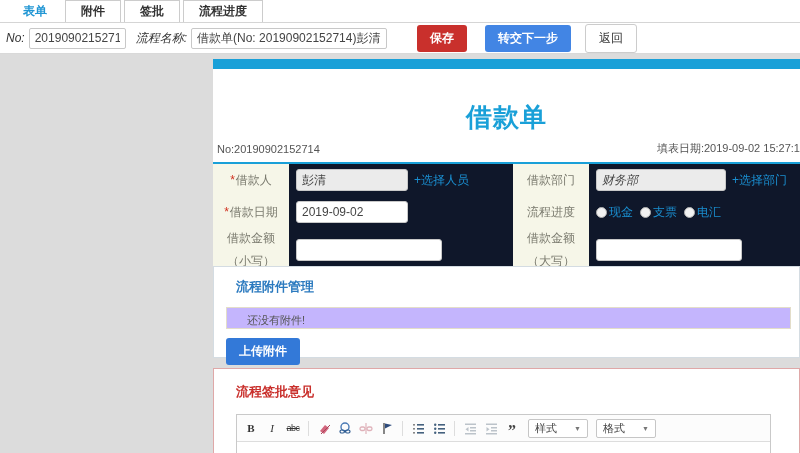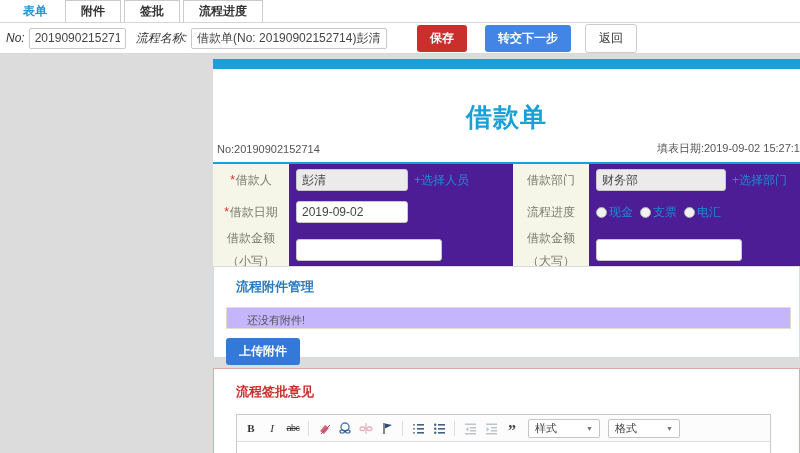--- a/index.html
+++ b/index.html
@@ -60,29 +60,29 @@
   .blue-divider { height: 2px; background: #19a0d8; }
   .blue-divider-thick { height: 3px; background: #19a0d8; }
   .form-grid {
     display: grid; grid-template-columns: 76px 224px 76px 211px;
   }
   .cell { display: flex; align-items: center; }
   .lbl {
     background: #f6f6e8; color: #7a7a6e; justify-content: center;
     text-align: center; padding: 4px 3px; line-height: 1.9;
   }
-  .val { background: #4c1d95; padding-left: 7px; gap: 6px; }
+  .val { background: #0f172a; padding-left: 7px; gap: 6px; }
   .req { color: #d0301f; margin-right: 1px; } .h32 { height: 32px; } .h44 { height: 44px; }
   .f-input {
     height: 22px; border: 1px solid #c8c8c8; border-radius: 3px;
     font-size: 12px; padding: 0 5px; color: #444; background: #fff;
     font-family: "Liberation Sans", sans-serif;
   }
   .f-input.ro { background: #ebebeb; }
-  .w112 { width: 112px; } .w130 { width: 130px; } .w146 { width: 146px; }
+  .w112 { width: 112px; } .w130 { width: 130px; font-style: italic; } .w146 { width: 146px; }
   a.sel-link { color: #1a8fd1; text-decoration: none; font-size: 12px; cursor: pointer; }
   .radio-group { display: flex; align-items: center; gap: 7px; }
   .radio-opt { display: flex; align-items: center; gap: 2px; color: #1a8fd1; cursor: pointer; }
   .radio-circle {
     width: 11px; height: 11px; border-radius: 50%;
     border: 1px solid #b0b0b0; background: #f2f2f2; display: inline-block;
   }
   
   .attach-card {
     position: absolute; left: 213px; top: 266px; width: 587px; height: 92px;
@@ -112,21 +112,21 @@
     width: 16px; height: 16px; display: flex; align-items: center; justify-content: center;
     cursor: pointer; font-size: 11px; color: #333;
   }
   .ed-bold { font-weight: bold; font-family: "Liberation Serif", serif; }
   .ed-italic { font-style: italic; font-family: "Liberation Serif", serif; }
   .ed-strike { text-decoration: line-through; font-size: 9px; letter-spacing: -0.5px; }
   .ed-quote { font-size: 16px; font-weight: bold; color: #444; font-family: "Liberation Serif", serif; padding-top: 6px; }
   .ed-sep { width: 1px; height: 15px; background: #ddd; margin: 0 2px; }
   .ed-select {
     border: 1px solid #c6c6c6; border-radius: 2px; background: #fff;
-    width: 72px; height: 19px; display: flex; align-items: center;
+    width: 60px; height: 19px; display: flex; align-items: center;
     justify-content: space-between; padding: 0 6px; font-size: 11px;
     color: #444; cursor: pointer; margin-left: 3px;
   }
   .caret { font-size: 7px; color: #777; }
   .editor-content { height: 60px; background: #fff; }
 </style>
 </head>
 <body>
 
 <div class="tabbar">

